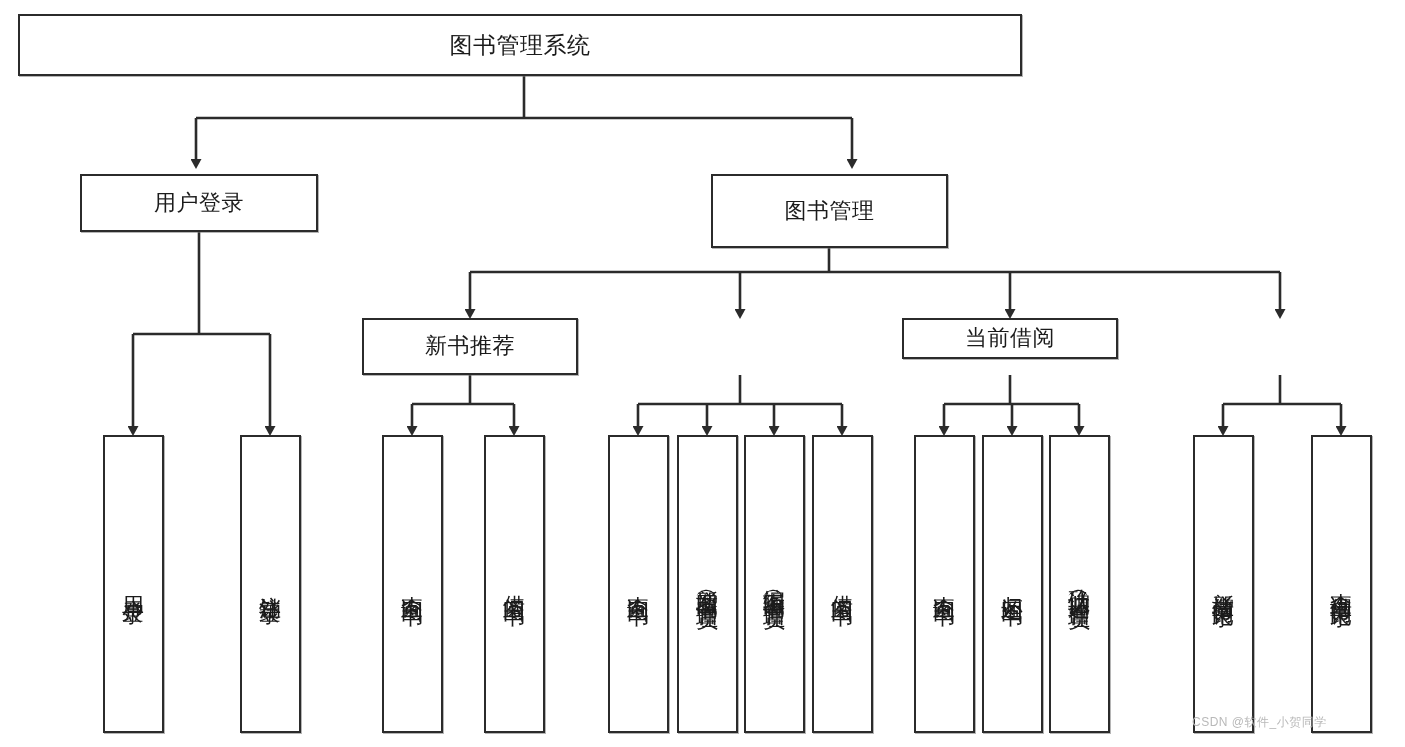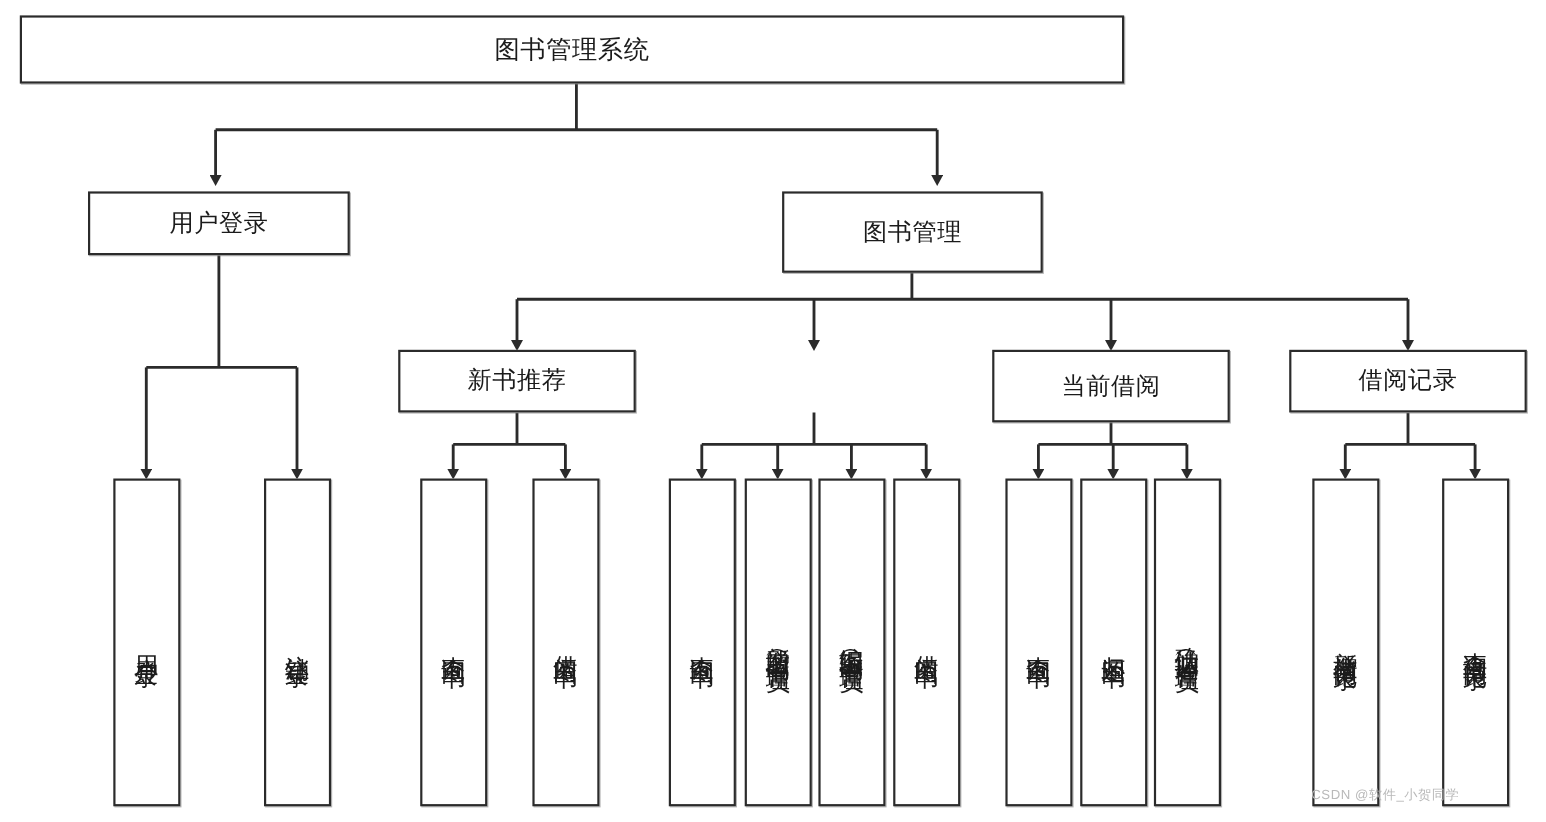--- a/index.html
+++ b/index.html
@@ -129,25 +129,22 @@
   <div class="node horizontal" style="left:80px; top:174px; width:238px; height:58px;">
     <span class="label">用户登录</span>
   </div>
   <div class="node horizontal" style="left:711px; top:174px; width:237px; height:74px;">
     <span class="label">图书管理</span>
   </div>
 
   <div class="node horizontal" style="left:362px; top:318px; width:216px; height:57px;">
     <span class="label">新书推荐</span>
   </div>
-  <div class="node horizontal" style="left:902px; top:318px; width:216px; height:66px;">
+  <div class="node horizontal" style="left:902px; top:318px; width:216px; height:41px;">
     <span class="label">当前借阅</span>
-  </div>
-  <div class="node horizontal" style="left:1172px; top:318px; width:216px; height:57px;">
-    <span class="label">借阅记录</span>
   </div>
 
   <div class="node vertical" style="left:103px; top:435px; width:61px; height:298px;">
     <span class="label">用户登录</span>
   </div>
   <div class="node vertical" style="left:240px; top:435px; width:61px; height:298px;">
     <span class="label">注销登录</span>
   </div>
 
   <div class="node vertical" style="left:382px; top:435px; width:61px; height:298px;">

